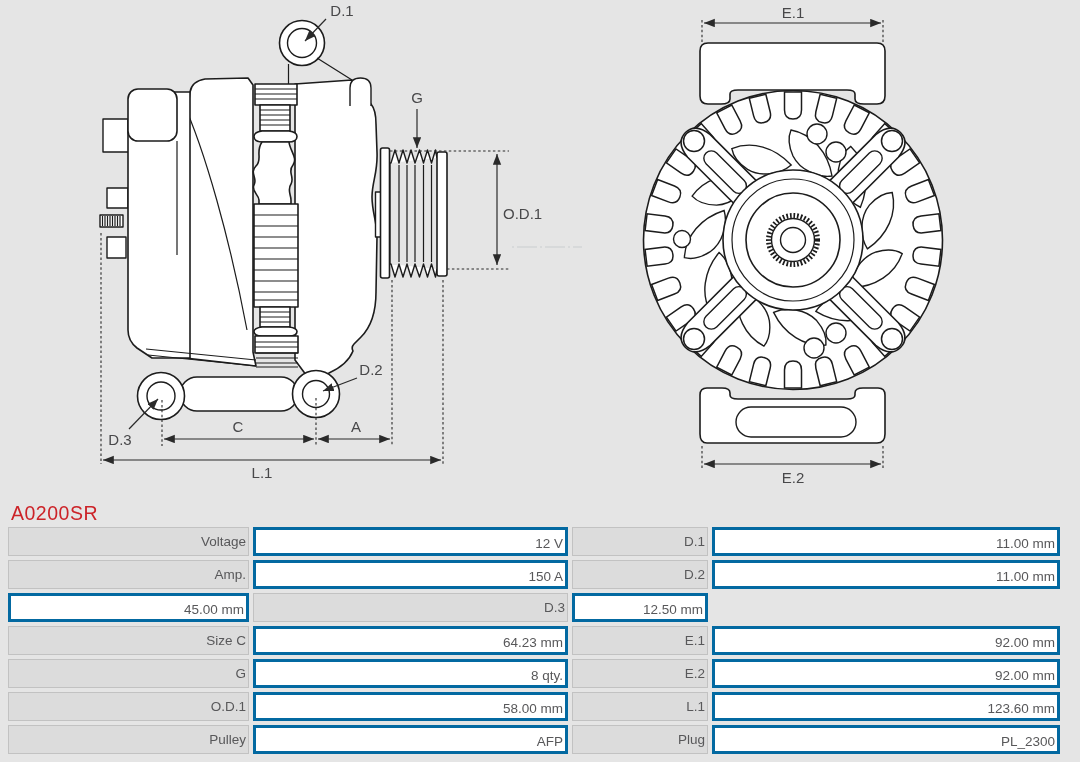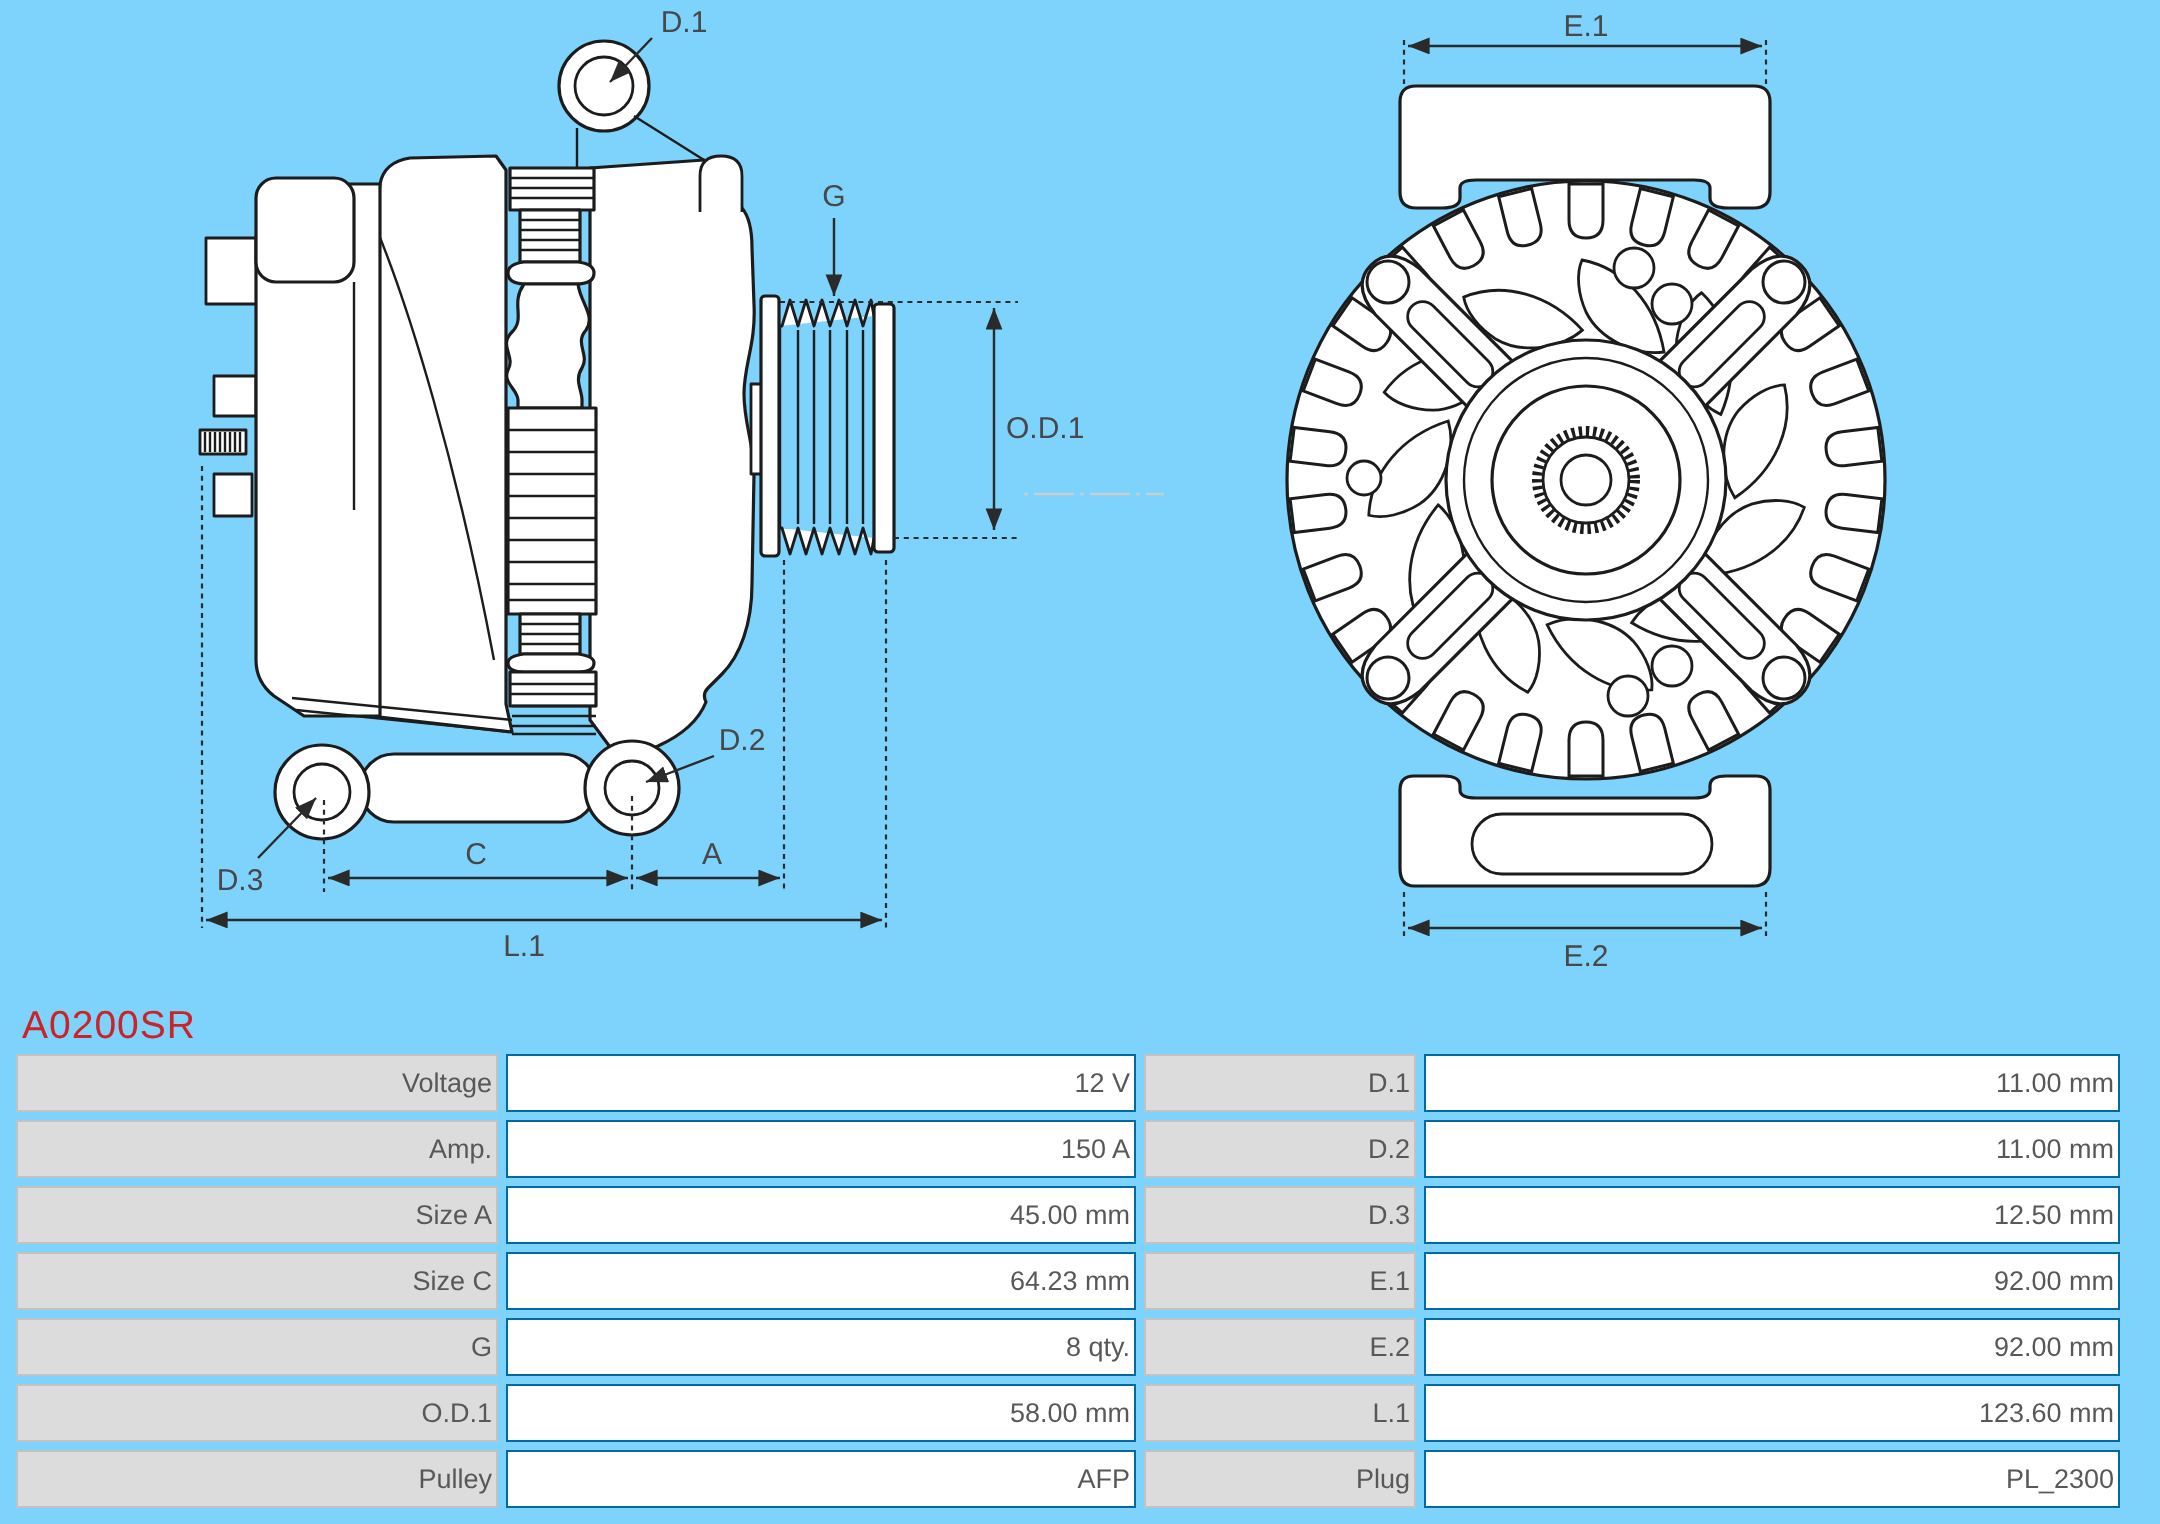--- a/index.html
+++ b/index.html
@@ -1,33 +1,33 @@
 <!DOCTYPE html>
 <html><head>
 <meta charset="utf-8">
 <style>
   html,body{margin:0;padding:0;background:#fff;}
-  #page{position:relative;width:1080px;height:762px;background:#7dd3fc;overflow:hidden;
+  #page{position:relative;width:1080px;height:762px;background:#e5e5e5;overflow:hidden;
         font-family:"Liberation Sans","DejaVu Sans",sans-serif;}
   #drawing{position:absolute;left:0;top:0;}
   svg text{font-family:"Liberation Sans","DejaVu Sans",sans-serif;font-size:15px;fill:#48484a;}
   .outl{fill:#ffffff;stroke:#1c1c1c;stroke-width:1.6;stroke-linejoin:round;}
   .outl2{fill:#ffffff;stroke:#1c1c1c;stroke-width:1.4;stroke-linejoin:round;}
   .ln{fill:none;stroke:#1c1c1c;stroke-width:1.2;}
   .dim{fill:none;stroke:#2a2a2a;stroke-width:1.2;}
   .dot{fill:none;stroke:#2a2a2a;stroke-width:1.1;stroke-dasharray:2.5 2.4;}
   .cl{fill:none;stroke:#c9cdd0;stroke-width:1.2;stroke-dasharray:2 3 20 3;}
   #part-number{position:absolute;left:11px;top:502px;font-size:19.5px;font-weight:400;
                letter-spacing:.5px;color:#cc2328;}
   #spec-table{position:absolute;left:8px;top:527px;}
   .trow{display:grid;grid-template-columns:241px 315px 136px 348px;column-gap:4px;margin-bottom:4px;}
   .cell{height:29px;line-height:27px;box-sizing:border-box;text-align:right;padding-right:2px;
         font-size:13.5px;color:#58585a;}
   .lbl{background:#dcdcdc;border:1px solid #c2c2c2;}
-  .val{background:#ffffff;border:1px solid #0369a1;}
+  .val{background:#ffffff;border:3px solid #0369a1;}
 </style>
 </head>
 <body>
 
 <div id="page">
 
   <svg id="drawing" width="1080" height="500" viewBox="0 0 1080 500">
     <defs>
       <marker id="ae" orient="auto" markerWidth="10" markerHeight="8" refX="9" refY="3.5">
         <path d="M0,0 L9,3.5 L0,7 Z" fill="#2a2a2a"></path>
@@ -226,21 +226,20 @@
       <div class="cell lbl">D.1</div>
       <div class="cell val">11.00 mm</div>
     </div>
     <div class="trow">
       <div class="cell lbl">Amp.</div>
       <div class="cell val">150 A</div>
       <div class="cell lbl">D.2</div>
       <div class="cell val">11.00 mm</div>
     </div>
     <div class="trow">
-      <div class="cell lbl">Size A</div>
       <div class="cell val">45.00 mm</div>
       <div class="cell lbl">D.3</div>
       <div class="cell val">12.50 mm</div>
     </div>
     <div class="trow">
       <div class="cell lbl">Size C</div>
       <div class="cell val">64.23 mm</div>
       <div class="cell lbl">E.1</div>
       <div class="cell val">92.00 mm</div>
     </div>

